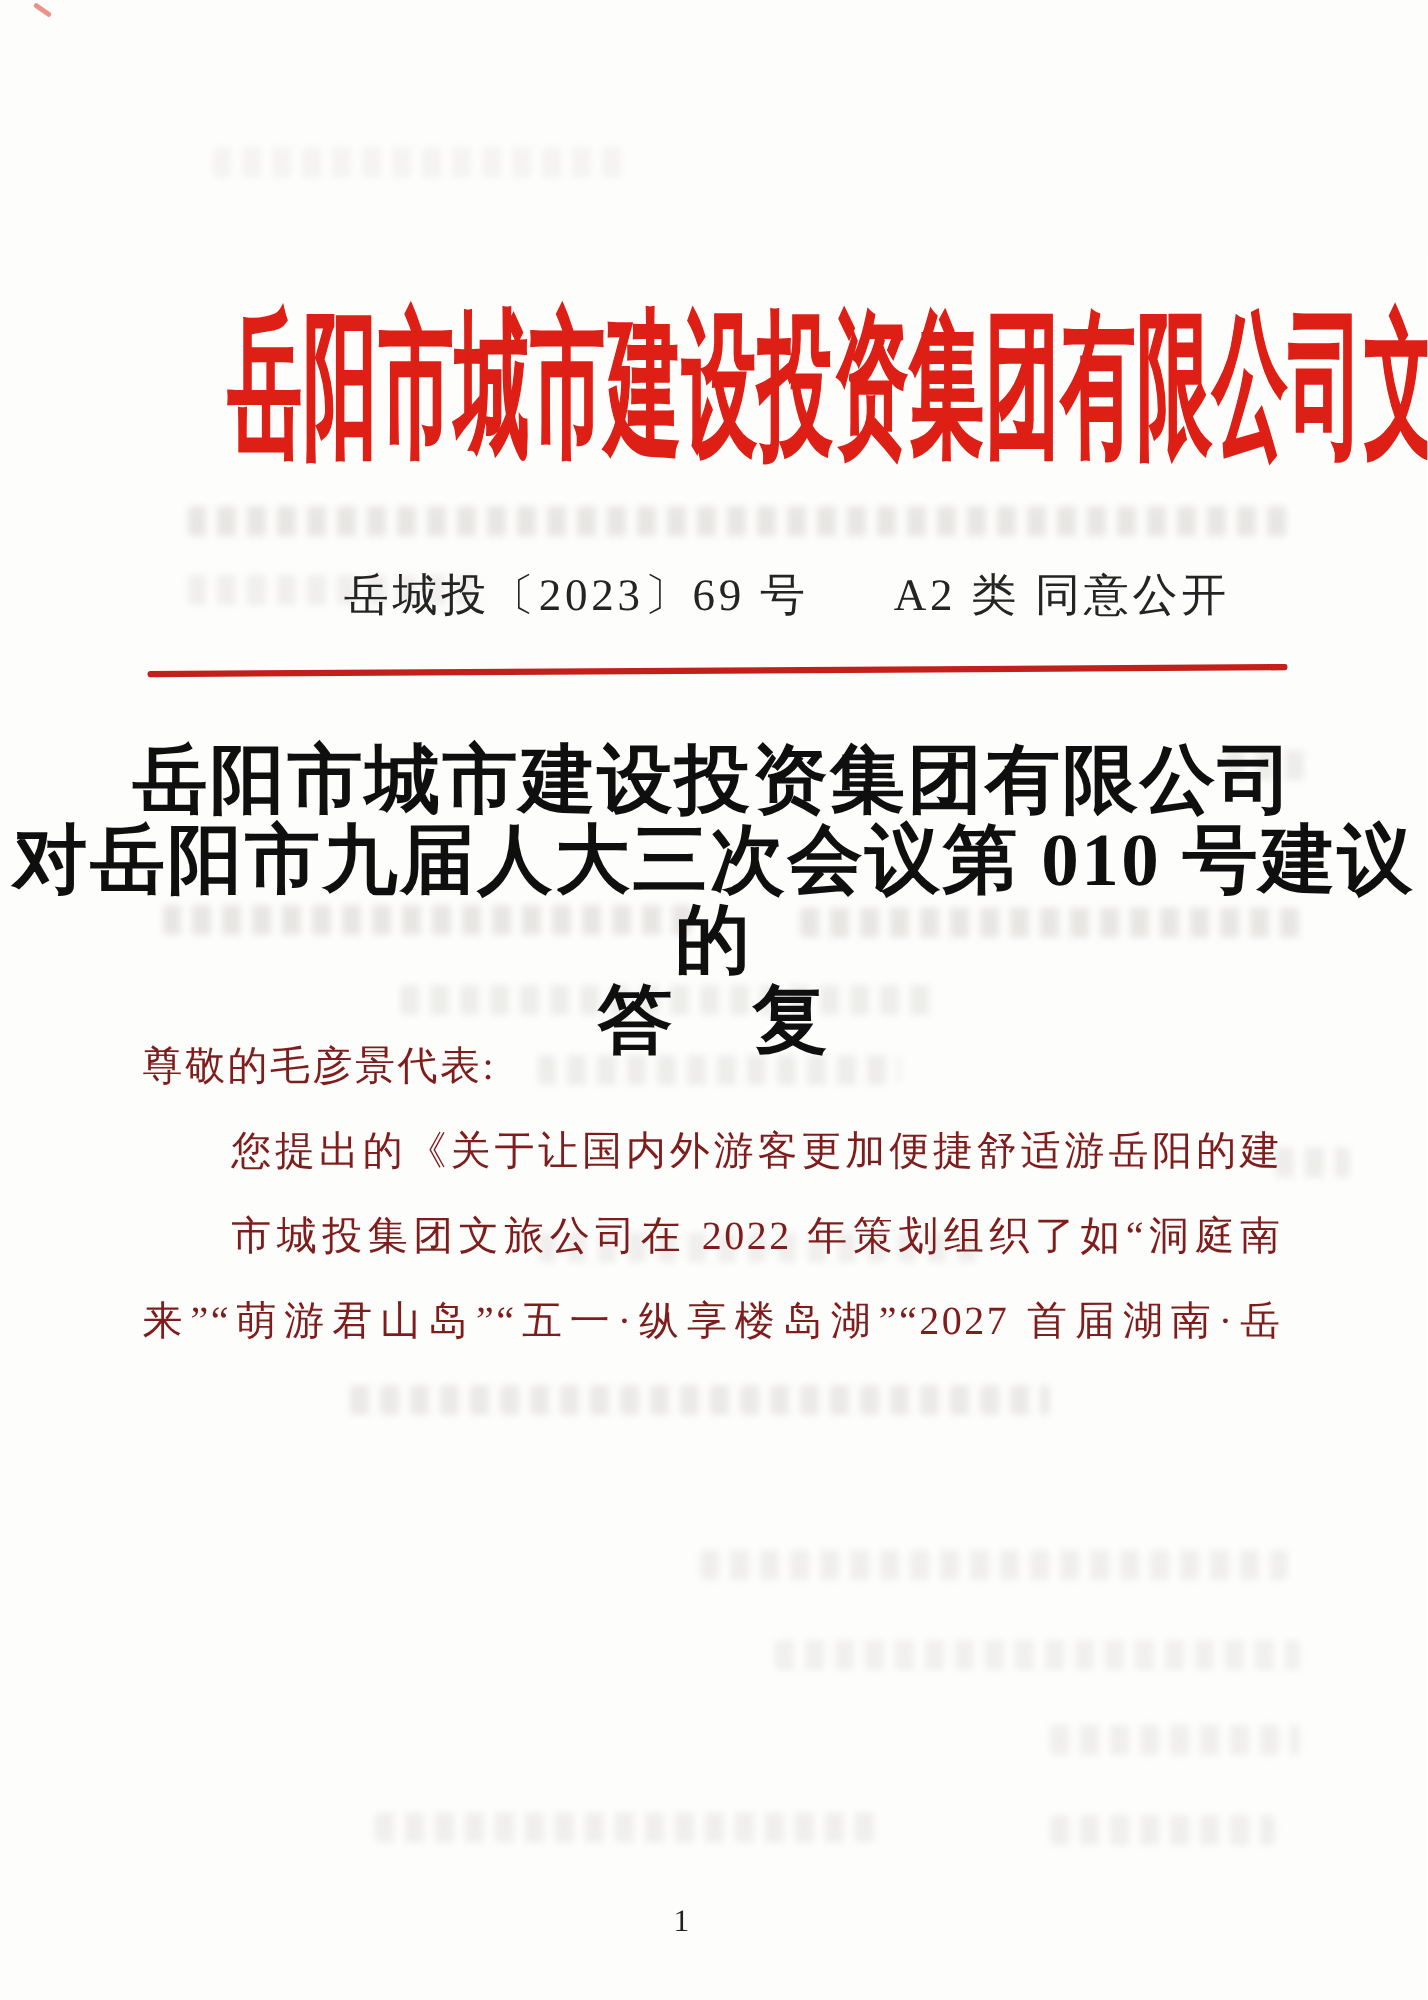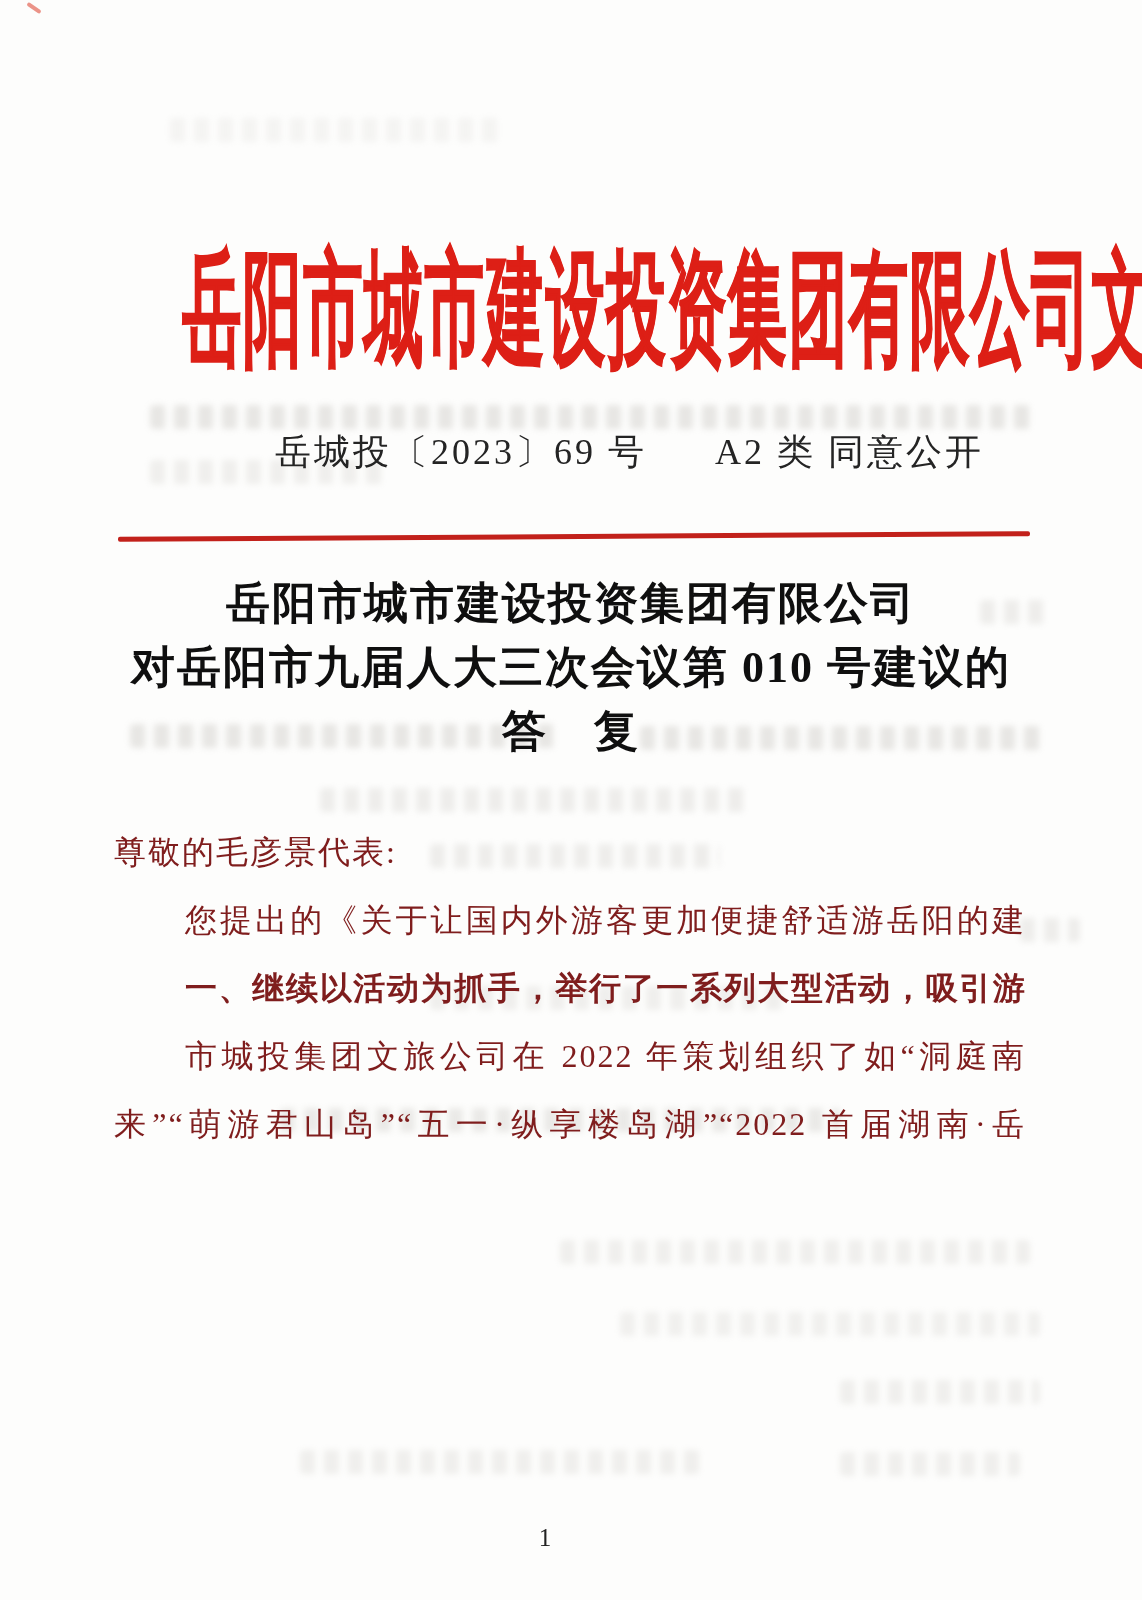--- a/index.html
+++ b/index.html
@@ -46,21 +46,21 @@
     letter-spacing: 3px;
     color: var(--banner-red, #dd1f16);
     -webkit-text-stroke: 1.5px var(--banner-red, #dd1f16);
     transform: scaleX(0.47);
     transform-origin: center top;
   }
 
   
   .docnum-row {
     position: absolute;
-    top: 428px;
+    top: 452px;
     left: 0;
     right: 158px;
     text-align: right;
     font-size: 36px;
     letter-spacing: 3px;
     color: #242424;
     white-space: nowrap;
   }
   .docnum-row .classification { margin-left: 56px; }
 
@@ -72,26 +72,26 @@
     width: 912px;
     height: 5px;
     background: var(--rule-red, #c2211b);
     transform: rotate(-0.35deg);
     border-radius: 2px;
   }
 
   
   .doc-title {
     position: absolute;
-    top: 572px;
+    top: 592px;
     left: 0;
     right: 0;
     text-align: center;
     font-weight: bold;
-    font-size: 44px;
+    font-size: 60px;
     line-height: 64px;
     letter-spacing: 2px;
     color: #0f0f0f;
   }
 
   
   .body-block {
     position: absolute;
     top: 818px;
     left: 114px;
@@ -178,20 +178,19 @@
 
   <div class="doc-title">
     <div>岳阳市城市建设投资集团有限公司</div>
     <div>对岳阳市九届人大三次会议第 010 号建议的</div>
     <div>答　复</div>
   </div>
 
   <div class="body-block">
     <div class="line">尊敬的毛彦景代表:</div>
     <div class="line justify indent">您提出的《关于让国内外游客更加便捷舒适游岳阳的建议》</div>
-    <div class="line justify indent hei">一、继续以活动为抓手，举行了一系列大型活动，吸引游</div>
     <div class="line justify indent">市城投集团文旅公司在 2022 年策划组织了如“洞庭南</div>
-    <div class="line justify">来”“萌游君山岛”“五一·纵享楼岛湖”“2022 首届湖南·岳</div>
+    <div class="line justify">来”“萌游君山岛”“五一·纵享楼岛湖”“2027 首届湖南·岳</div>
   </div>
 
   <div class="page-number">1</div>
 
 </div>
 
 </body></html>

